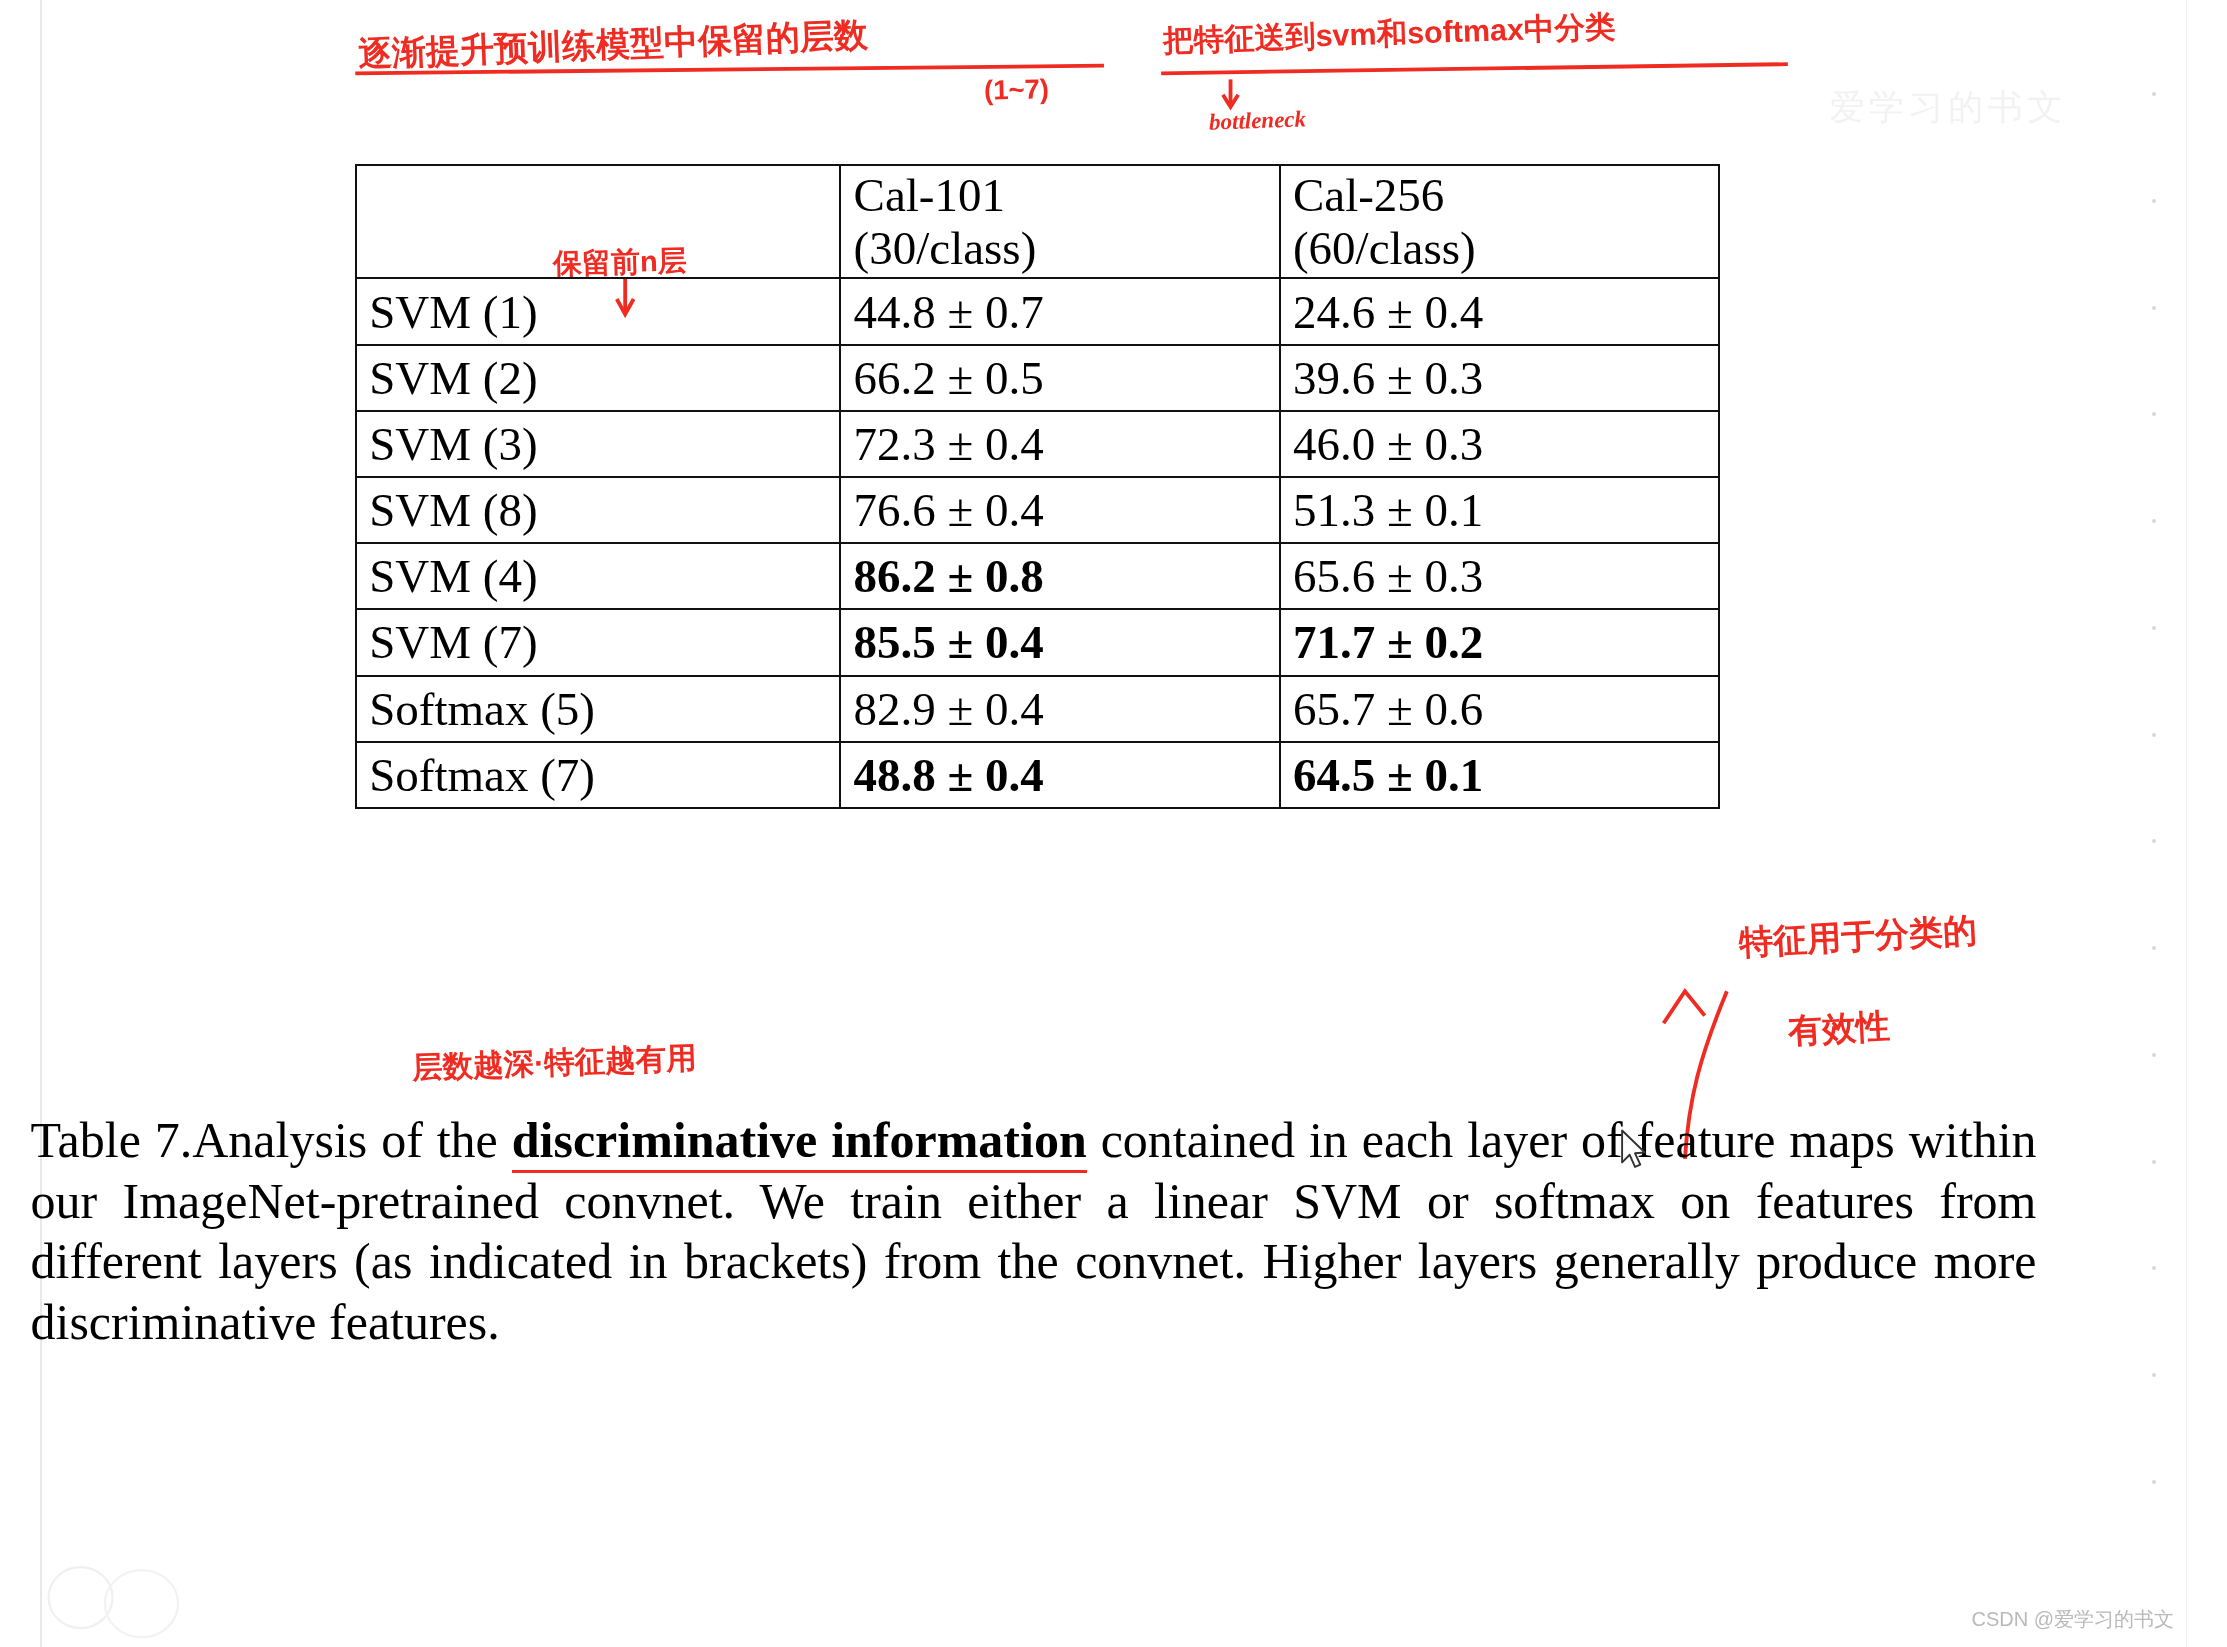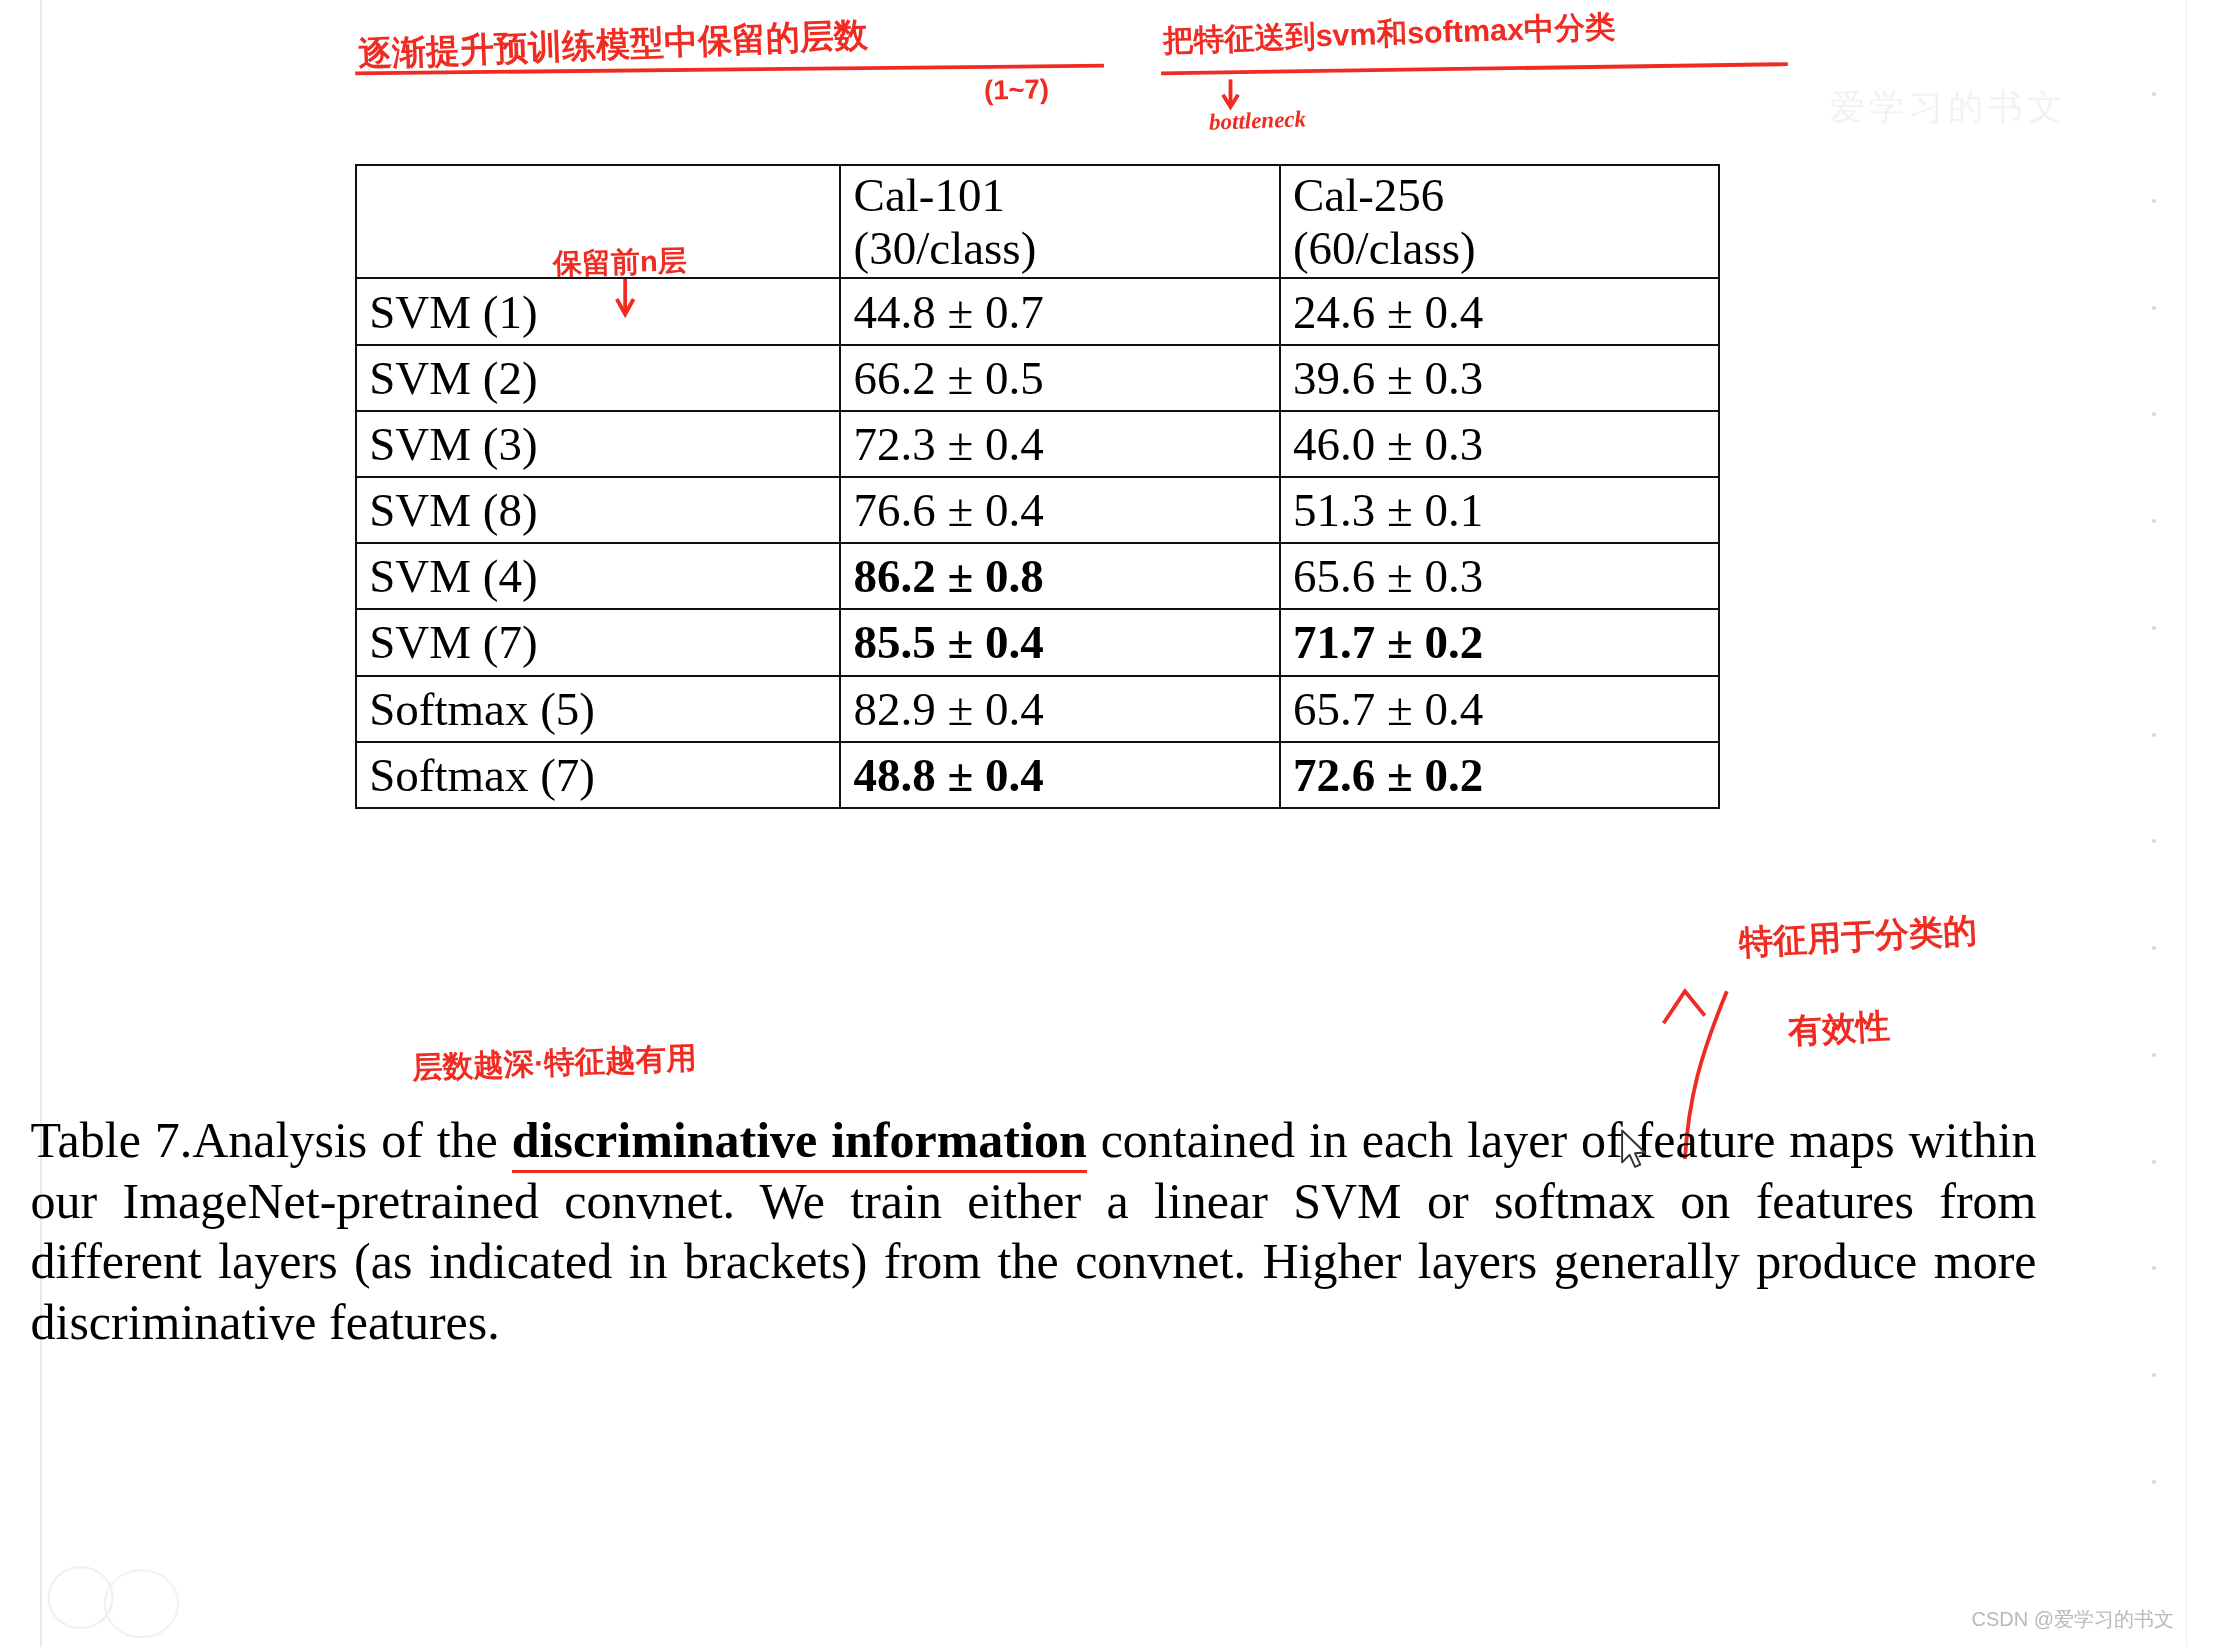--- a/index.html
+++ b/index.html
@@ -298,26 +298,26 @@
           <td class="col-num">65.6 ± 0.3</td>
         </tr>
         <tr>
           <td class="col-label">SVM (7)</td>
           <td class="col-num bold">85.5 ± 0.4</td>
           <td class="col-num bold">71.7 ± 0.2</td>
         </tr>
         <tr>
           <td class="col-label">Softmax (5)</td>
           <td class="col-num">82.9 ± 0.4</td>
-          <td class="col-num">65.7 ± 0.4</td>
+          <td class="col-num">65.7 ± 0.6</td>
         </tr>
         <tr>
           <td class="col-label">Softmax (7)</td>
           <td class="col-num bold">48.8 ± 0.4</td>
-          <td class="col-num bold">72.6 ± 0.2</td>
+          <td class="col-num bold">64.5 ± 0.1</td>
         </tr>
       </tbody>
   </table>
 </div>
 
 <div class="caption">
   <span class="tnum">Table 7.</span><span>Analysis of the </span><span class="underline-red">discriminative information</span><span> contained in each layer of feature maps within our ImageNet-pretrained convnet. We train either a linear SVM or softmax on features from different layers (as indicated in brackets) from the convnet.  Higher layers generally produce more discriminative features.</span>
 </div>
 
 <svg class="cursor" viewBox="0 0 40 58">

